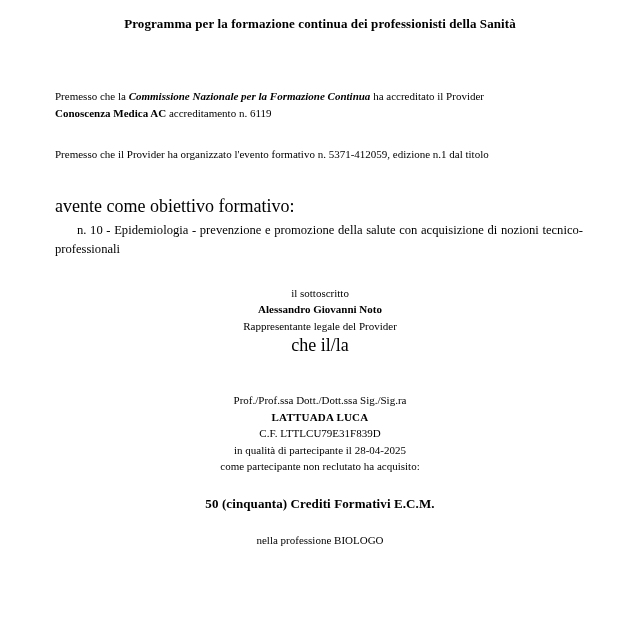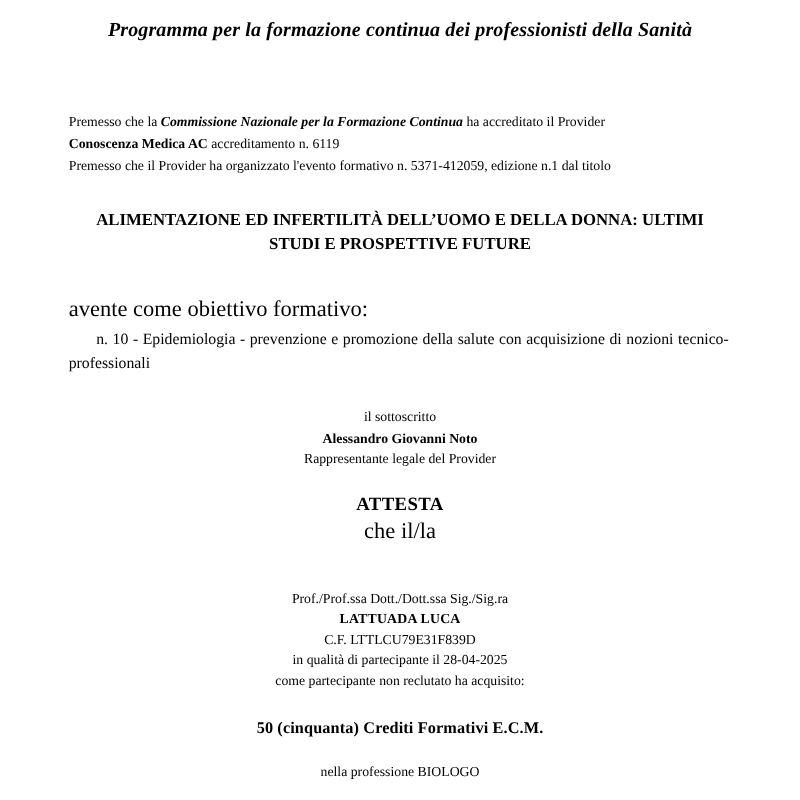--- a/index.html
+++ b/index.html
@@ -20,22 +20,21 @@
   .content {
     position: absolute;
     left: 55px;
     top: 0;
     width: 530px;
   }
 
   
   .doc-header {
     font-weight: bold;
-    font-style: italic;
-    font-size: 16px;
+    font-size: 13px;
     text-align: center;
     margin-top: 16px;
     letter-spacing: .1px;
     white-space: nowrap;
   }
 
   
   .premise {
     font-size: 11px;
     line-height: 1.52;
@@ -44,21 +43,21 @@
   }
   .premise .b {
     font-weight: bold;
     font-style: italic;
   }
   .premise .bn {
     font-weight: bold;
     font-style: normal;
   }
   .premise-2 {
-    margin-top: 2px;
+    margin-top: 25px;
   }
 
   
   .course-title {
     font-size: 13.4px;
     font-weight: bold;
     text-align: center;
     line-height: 1.42;
     margin-top: 24px;
     padding: 0 6px;
@@ -130,32 +129,30 @@
 
     <div class="doc-header">Programma per la formazione continua dei professionisti della Sanità</div>
 
     <div class="premise">
       <span>Premesso che la </span><span class="b">Commissione Nazionale per la Formazione Continua</span><span> ha accreditato il Provider</span><br>
       <span class="bn">Conoscenza Medica AC</span><span> accreditamento n. 6119</span>
     </div>
 
     <div class="premise premise-2">Premesso che il Provider ha organizzato l'evento formativo n. 5371-412059, edizione n.1 dal titolo</div>
 
-    <div class="course-title">ALIMENTAZIONE ED INFERTILITÀ DELL’UOMO E DELLA DONNA: ULTIMI STUDI E PROSPETTIVE FUTURE</div>
 
     <div class="objective-label">avente come obiettivo formativo:</div>
     <div class="objective-body">n. 10 - Epidemiologia - prevenzione e promozione della salute con acquisizione di nozioni tecnico-professionali</div>
 
     <div class="centered signer-block">
       <div>il sottoscritto</div>
       <div class="name">Alessandro Giovanni Noto</div>
       <div>Rappresentante legale del Provider</div>
     </div>
 
-    <div class="attesta">ATTESTA</div>
     <div class="attesta-sub">che il/la</div>
 
     <div class="centered participant-block">
       <div>Prof./Prof.ssa Dott./Dott.ssa Sig./Sig.ra</div>
       <div class="pname">LATTUADA LUCA</div>
       <div>C.F. LTTLCU79E31F839D</div>
       <div>in qualità di partecipante il 28-04-2025</div>
       <div>come partecipante non reclutato ha acquisito:</div>
     </div>
 

